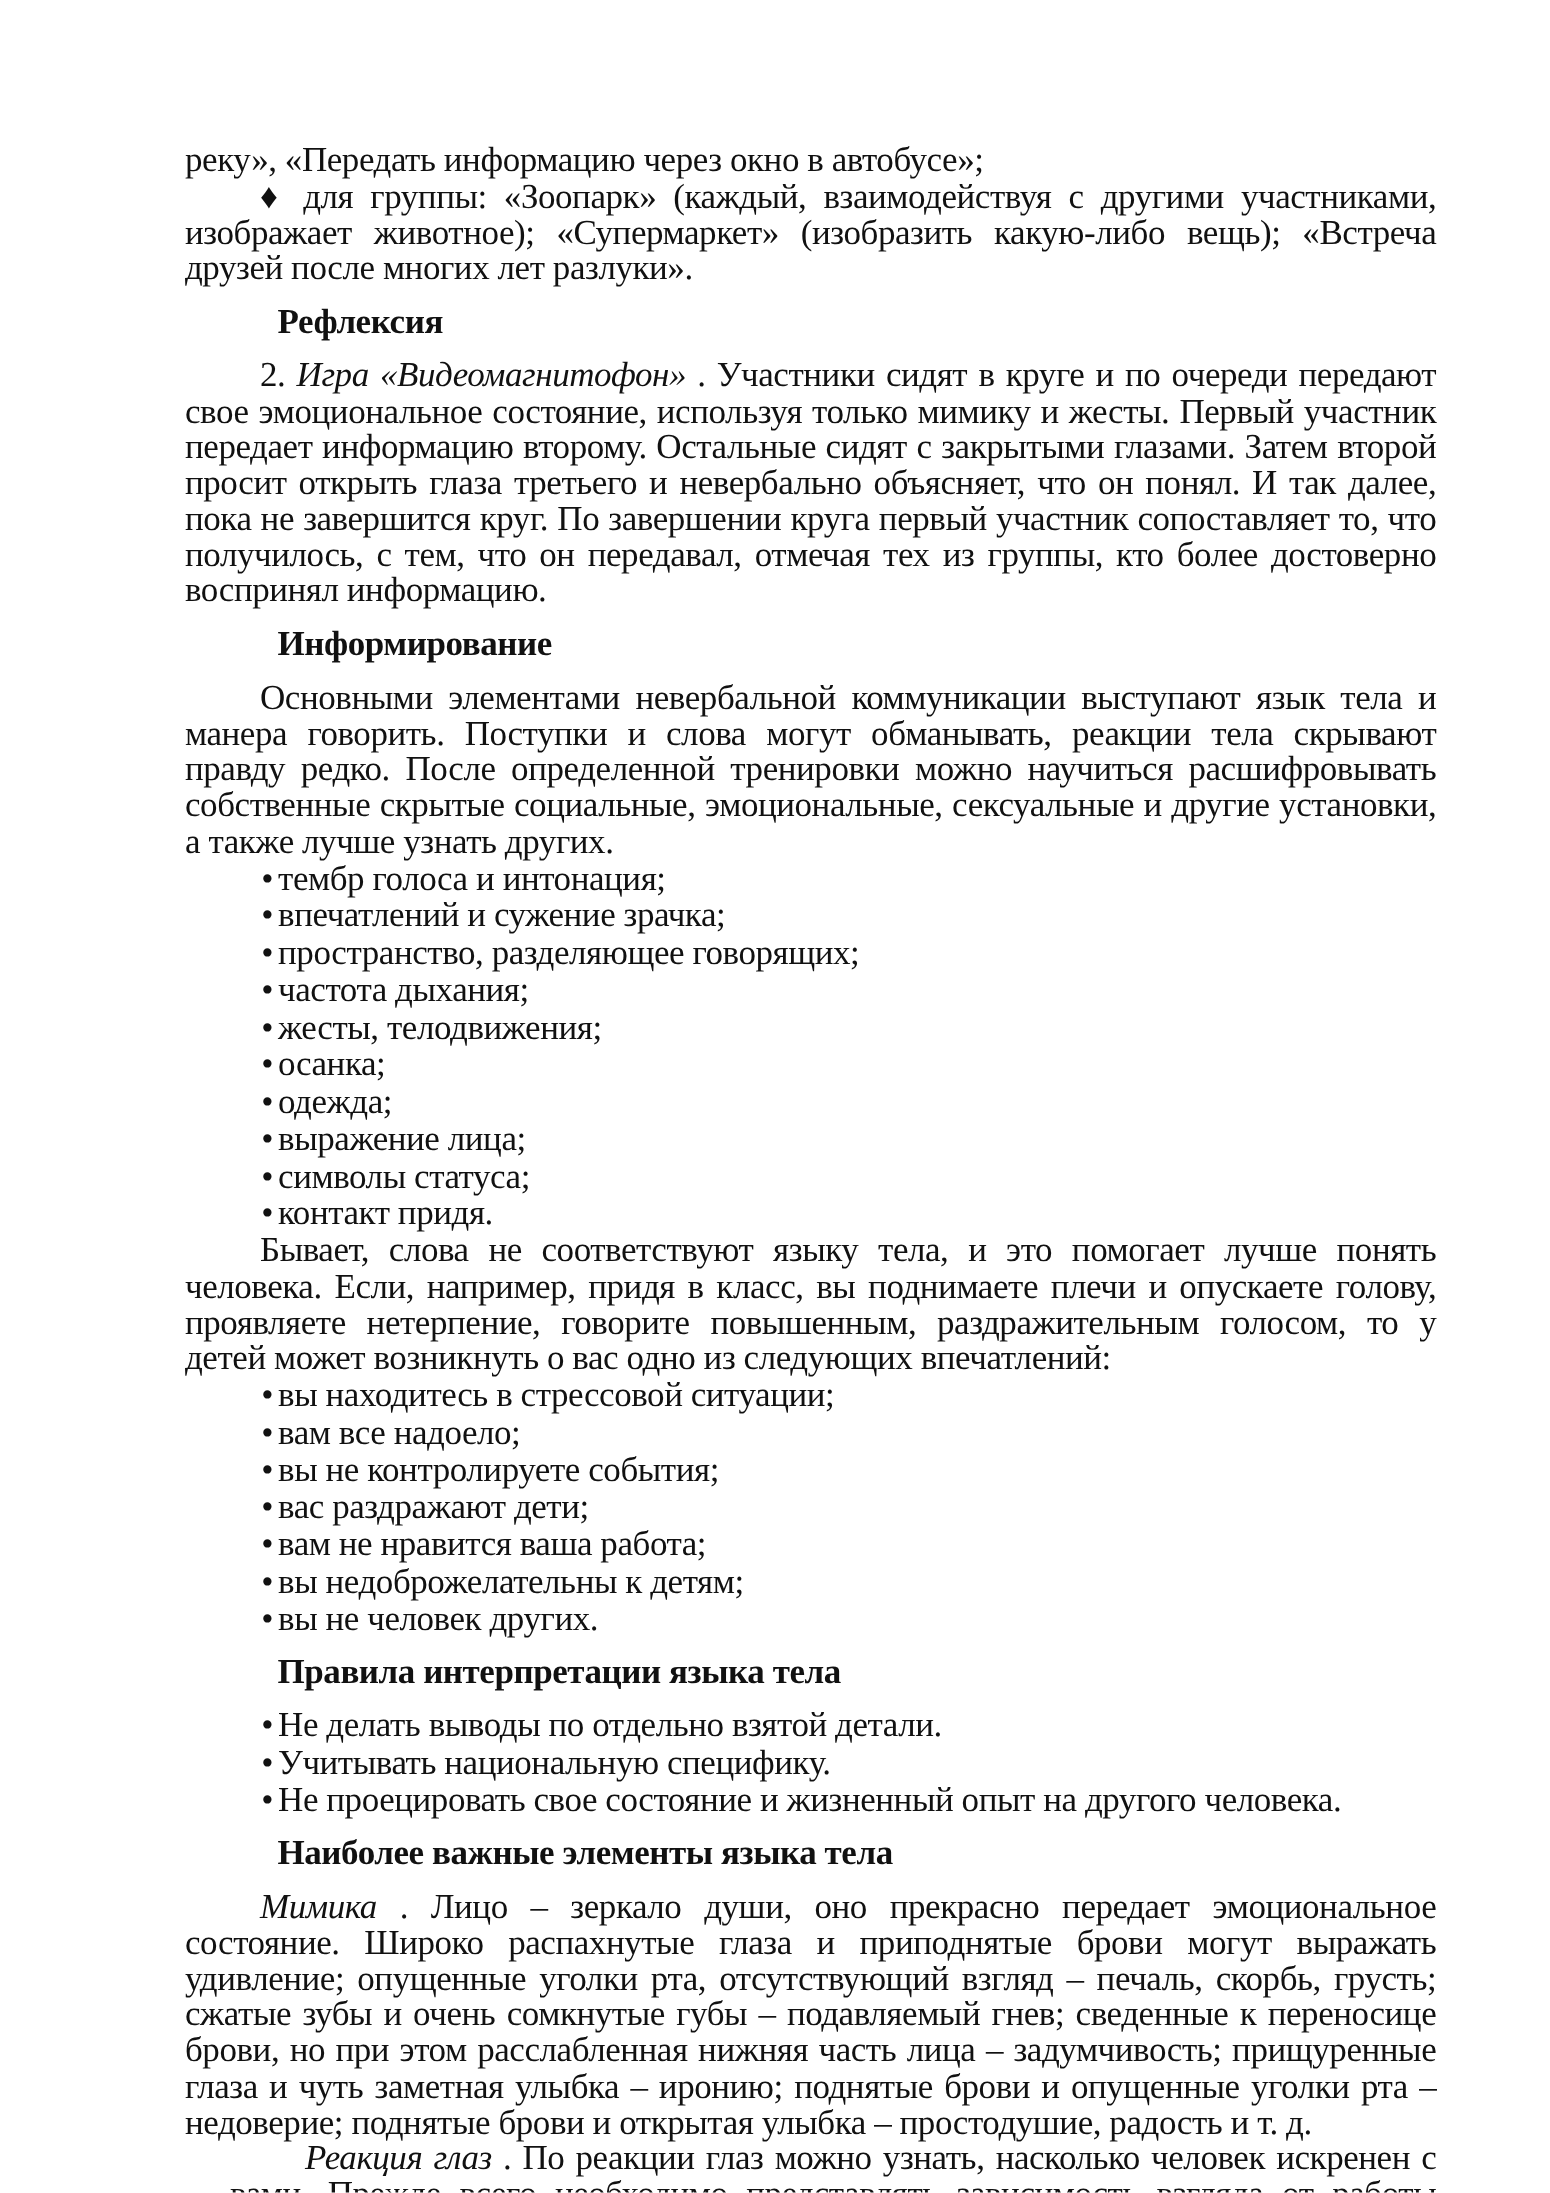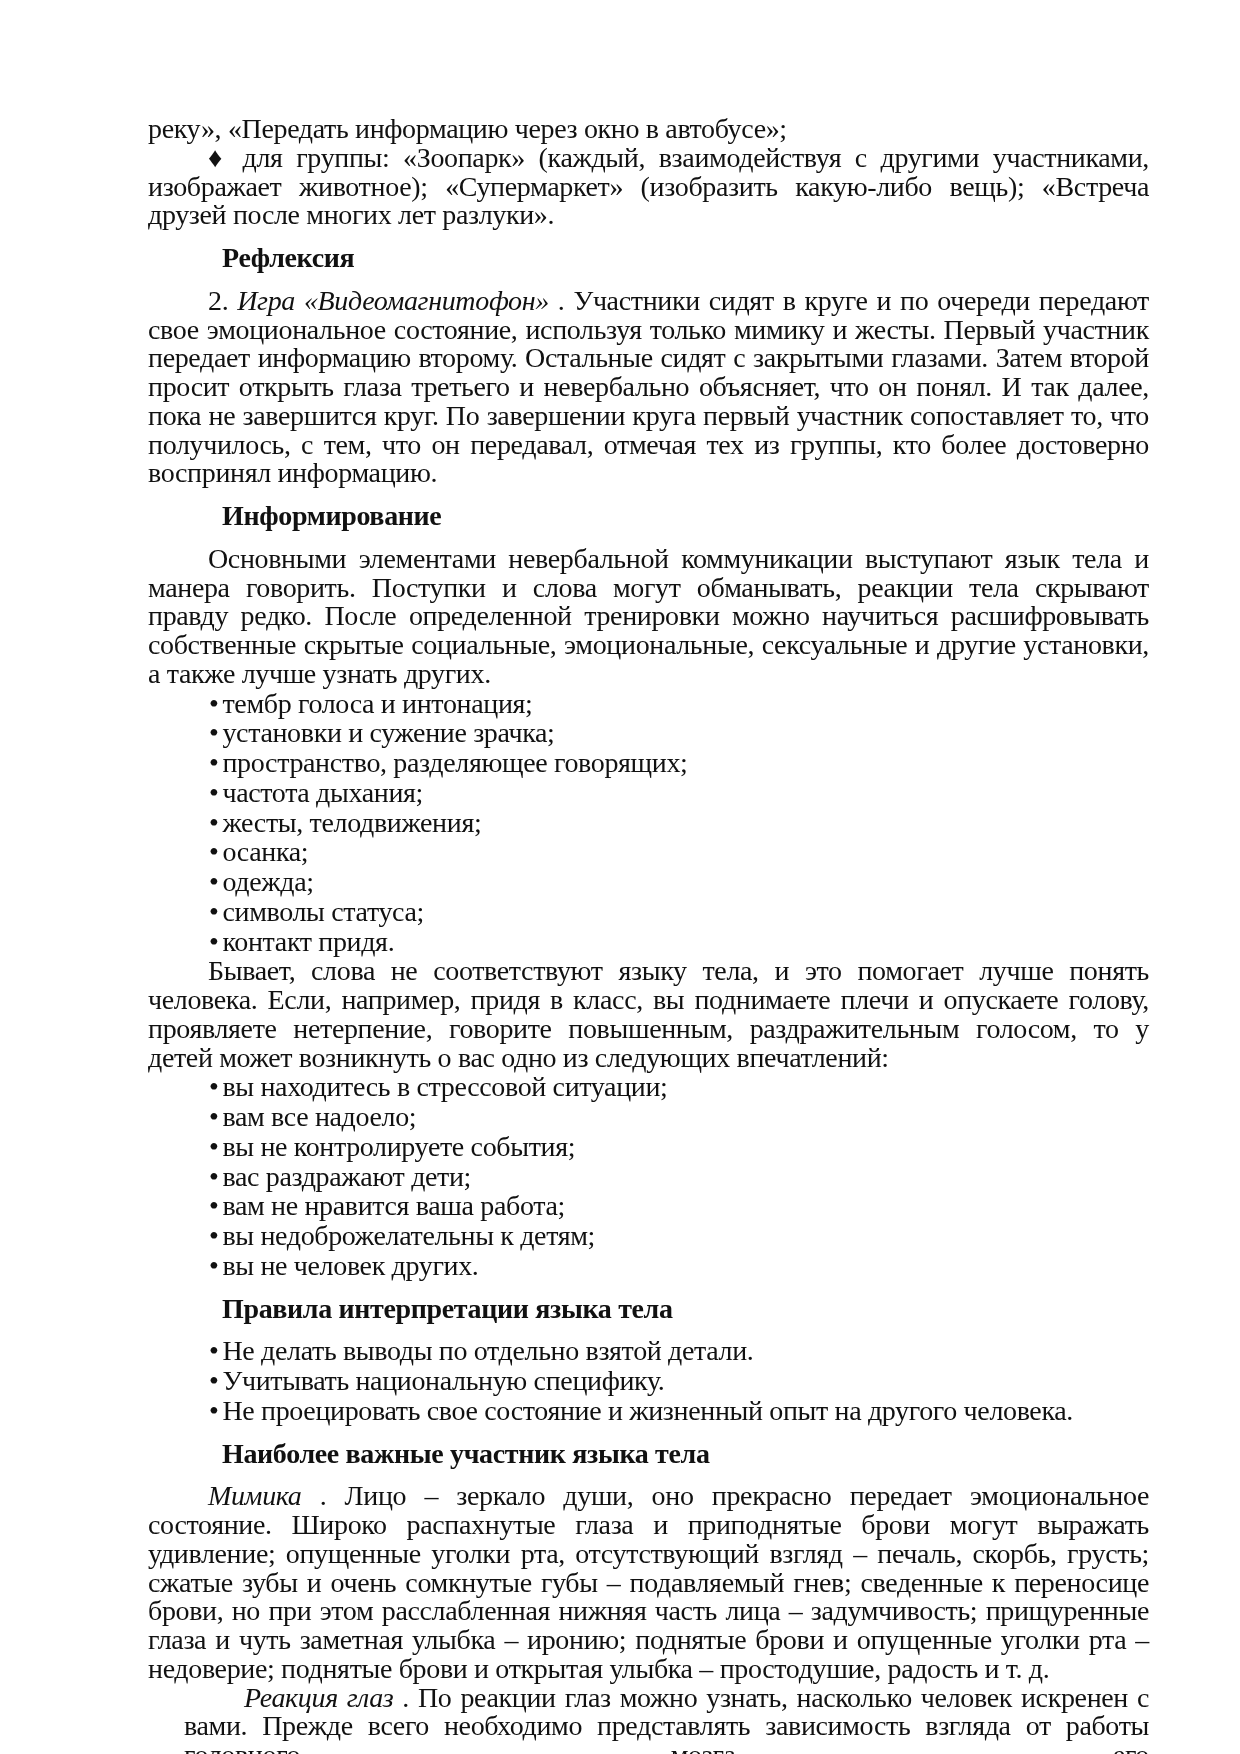--- a/index.html
+++ b/index.html
@@ -35,26 +35,27 @@
 
   <p class="p"><span>2.</span> <span class="it">Игра «Видеомагнитофон»</span> <span>. Участники сидят в круге и по очереди передают свое эмоциональное состояние, используя только мимику и жесты. Первый участник передает информацию второму. Остальные сидят с закрытыми глазами. Затем второй просит открыть глаза третьего и невербально объясняет, что он понял. И так далее, пока не завершится круг. По завершении круга первый участник сопоставляет то, что получилось, с тем, что он передавал, отмечая тех из группы, кто более достоверно воспринял информацию.</span></p>
 
   <p class="h">Информирование</p>
 
   <p class="p">Основными элементами невербальной коммуникации выступают язык тела и манера говорить. Поступки и слова могут обманывать, реакции тела скрывают правду редко. После определенной тренировки можно научиться расшифровывать собственные скрытые социальные, эмоциональные, сексуальные и другие установки, а также лучше узнать других.</p>
 
 
   <div>
     <p class="li"><span class="bullet">•</span><span>тембр голоса и интонация;</span></p>
-    <p class="li"><span class="bullet">•</span><span>установки и сужение зрачка;</span></p>
+    <p class="li"><span class="bullet">•</span><span>впечатлений и сужение зрачка;</span></p>
     <p class="li"><span class="bullet">•</span><span>пространство, разделяющее говорящих;</span></p>
     <p class="li"><span class="bullet">•</span><span>частота дыхания;</span></p>
     <p class="li"><span class="bullet">•</span><span>жесты, телодвижения;</span></p>
     <p class="li"><span class="bullet">•</span><span>осанка;</span></p>
     <p class="li"><span class="bullet">•</span><span>одежда;</span></p>
+    <p class="li"><span class="bullet">•</span><span>выражение лица;</span></p>
     <p class="li"><span class="bullet">•</span><span>символы статуса;</span></p>
     <p class="li"><span class="bullet">•</span><span>контакт придя.</span></p>
   </div>
 
   <p class="p">Бывает, слова не соответствуют языку тела, и это помогает лучше понять человека. Если, например, придя в класс, вы поднимаете плечи и опускаете голову, проявляете нетерпение, говорите повышенным, раздражительным голосом, то у детей может возникнуть о вас одно из следующих впечатлений:</p>
 
   <div>
     <p class="li"><span class="bullet">•</span><span>вы находитесь в стрессовой ситуации;</span></p>
     <p class="li"><span class="bullet">•</span><span>вам все надоело;</span></p>
     <p class="li"><span class="bullet">•</span><span>вы не контролируете события;</span></p>
@@ -65,19 +66,19 @@
   </div>
 
   <p class="h">Правила интерпретации языка тела</p>
 
   <div>
     <p class="li"><span class="bullet">•</span><span>Не делать выводы по отдельно взятой детали.</span></p>
     <p class="li"><span class="bullet">•</span><span>Учитывать национальную специфику.</span></p>
     <p class="li"><span class="bullet">•</span><span>Не проецировать свое состояние и жизненный опыт на другого человека.</span></p>
   </div>
 
-  <p class="h">Наиболее важные участник языка тела</p>
+  <p class="h">Наиболее важные элементы языка тела</p>
 
   <p class="p"><span class="it">Мимика</span> <span>. Лицо – зеркало души, оно прекрасно передает эмоциональное состояние. Широко распахнутые глаза и приподнятые брови могут выражать удивление; опущенные уголки рта, отсутствующий взгляд – печаль, скорбь, грусть; сжатые зубы и очень сомкнутые губы – подавляемый гнев; сведенные к переносице брови, но при этом расслабленная нижняя часть лица – задумчивость; прищуренные глаза и чуть заметная улыбка – иронию; поднятые брови и опущенные уголки рта – недоверие; поднятые брови и открытая улыбка – простодушие, радость и т. д.</span></p>
 
   <p class="p" style="text-align-last: justify; margin-left: 36px;"><span class="it">Реакция глаз</span> <span>. По реакции глаз можно узнать, насколько человек искренен с вами. Прежде всего необходимо представлять зависимость взгляда от работы головного мозга, его</span></p>
 
 </div>
 
 </body></html>

